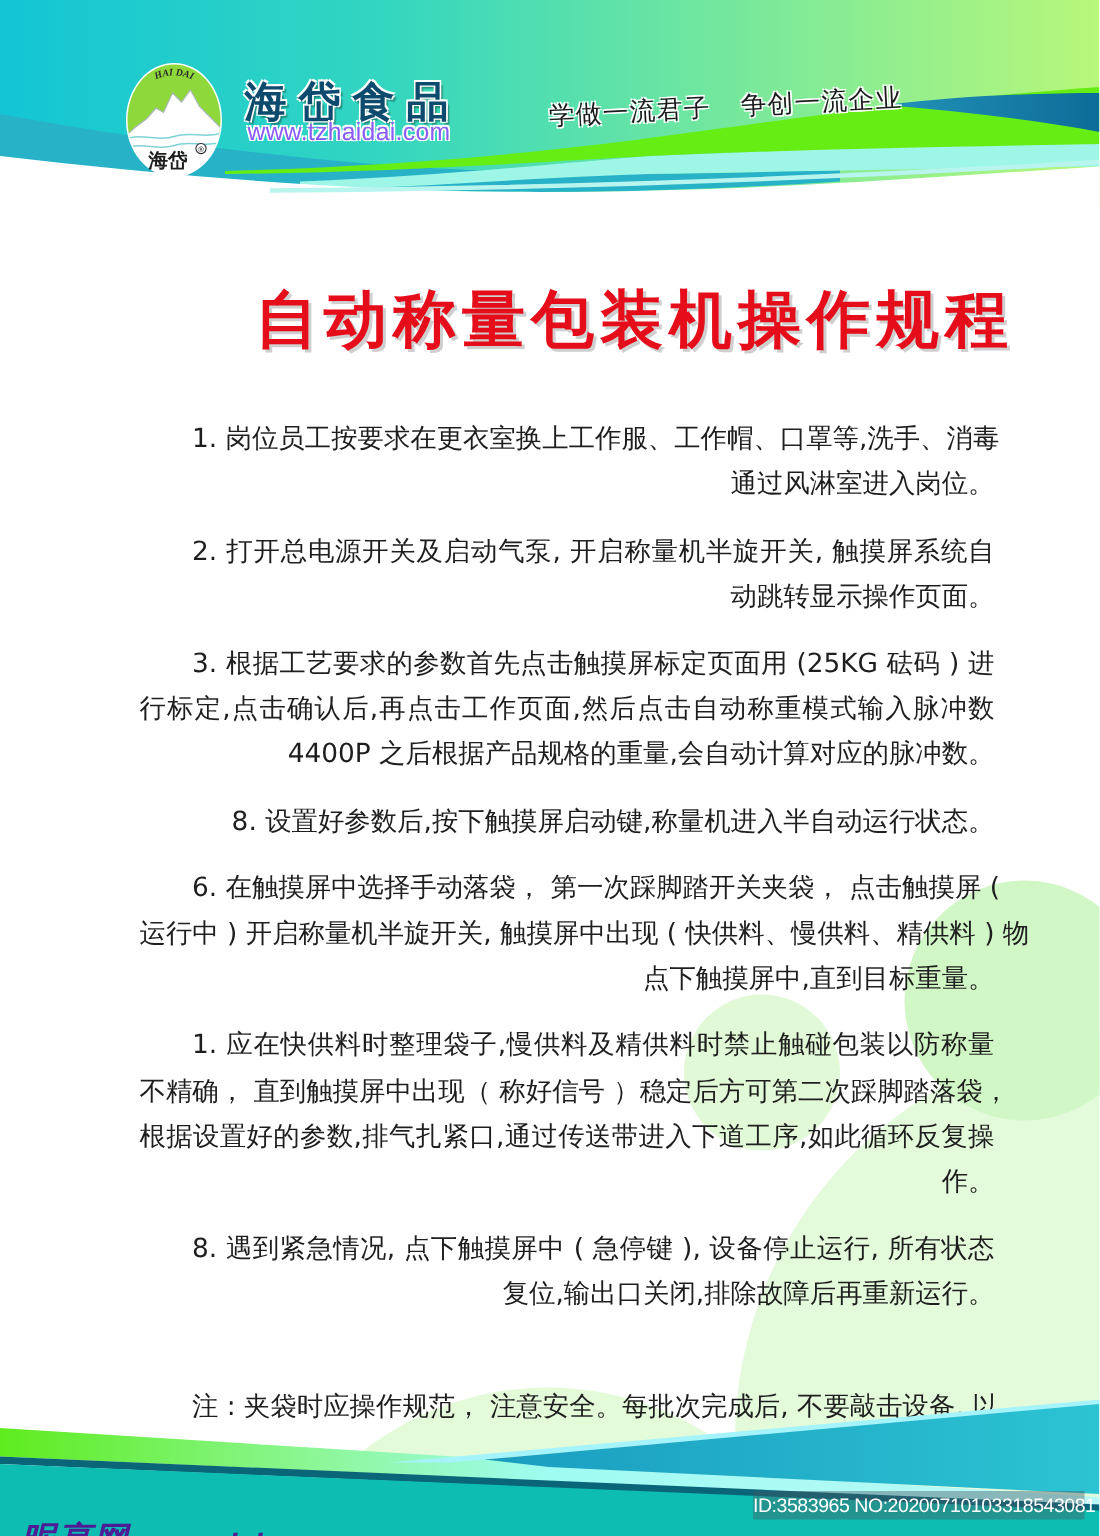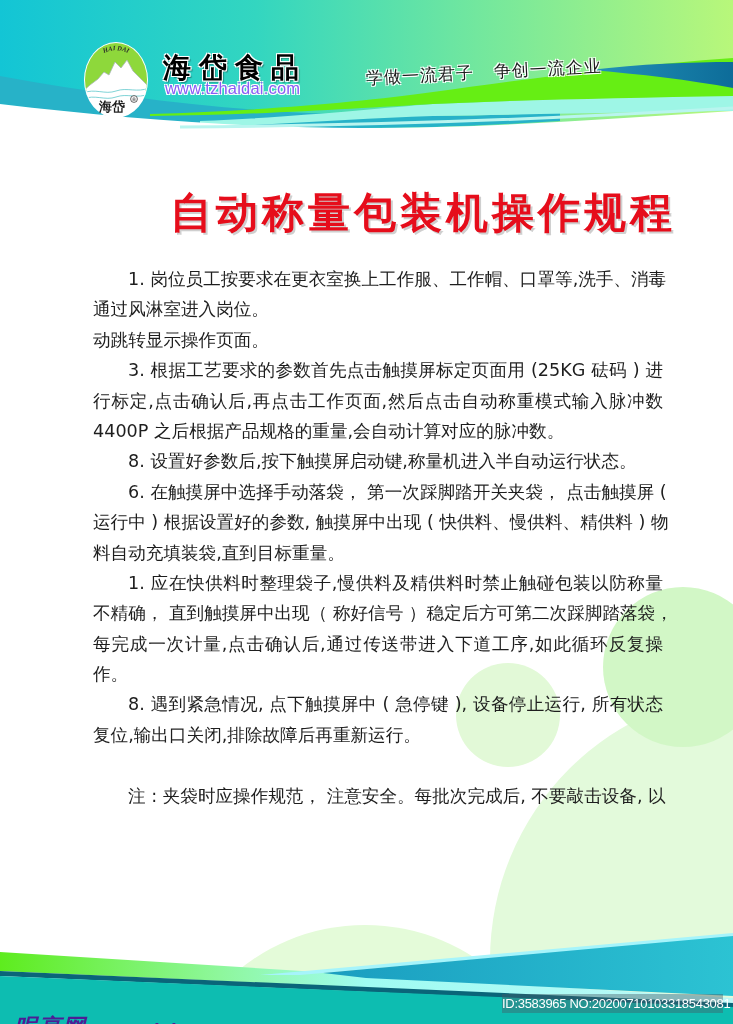--- a/index.html
+++ b/index.html
@@ -9,21 +9,21 @@
     font-family: "DejaVu Sans", "Liberation Sans", sans-serif;
   }
   .circle { position: absolute; border-radius: 50%; }
 
   
   #header-bg { position: absolute; left: 0; top: 0; }
   #logo { position: absolute; left: 81px; top: 41px; }
   #brand-name {
     position: absolute; left: 163px; top: 50px; height: 36px; line-height: 36px;
     font-family: "DejaVu Serif", serif; font-weight: bold; font-size: 28px; letter-spacing: 8px;
-    color: #000000;
+    color: #0c4a6e;
     text-shadow: 1px 1px 0 #fff, -1px -1px 0 #fff, 1px -1px 0 #fff, -1px 1px 0 #fff, 2px 2px 1px rgba(0,0,0,.35);
   }
   #brand-url {
     position: absolute; left: 165px; top: 78px; height: 20px; line-height: 20px;
     font-family: "Liberation Sans", sans-serif; font-size: 16.5px; letter-spacing: 0.2px;
     color: #8b5cf6;
     text-shadow: 1px 1px 0 #fff, -1px -1px 0 #fff, 1px -1px 0 #fff, -1px 1px 0 #fff;
   }
   #slogan {
     position: absolute; left: 366px; top: 64px; height: 28px; line-height: 28px;
@@ -42,24 +42,24 @@
   }
 
   
   #doc-body {
     position: absolute; left: 93px; top: 264px; width: 570px;
     font-family: "DejaVu Sans", "Liberation Sans", sans-serif;
     font-size: 17.6px; color: #1e1e1e;
   }
   .line {
     box-sizing: border-box; width: 570px; height: 30.4px; line-height: 30.4px;
-    white-space: nowrap; text-align: left;
+    white-space: nowrap; text-align: right;
   }
   .line.full { text-align: justify; text-align-last: justify; }
-  .line.first { padding-left: 35px; }
+  .line.first { padding-left: 35px; margin-top: 14px; }
   .blank { height: 30.4px; }
 
   
   #footer-bg { position: absolute; left: 0; top: 930px; }
   #wm-site {
     position: absolute; left: 14px; top: 1012px; height: 30px; line-height: 30px;
     color: #4c1d95; white-space: nowrap;
   }
   #wm-site .logo-cn { font-family: "DejaVu Sans", sans-serif; font-weight: bold; font-style: italic; font-size: 23px; letter-spacing: 1px; }
   #wm-site .url { font-family: "DejaVu Sans", sans-serif; font-weight: bold; font-style: italic; font-size: 16px; margin-left: 6px; }
@@ -131,39 +131,40 @@
 </div>
 
 <div id="doc-title">自动称量包装机操作规程</div>
 
 <div id="doc-body">
   <div>
     <div class="line full first">1. 岗位员工按要求在更衣室换上工作服、工作帽、口罩等,洗手、消毒</div>
     <div class="line">通过风淋室进入岗位。</div>
   </div>
   <div>
+    <div class="line full first">2. 打开总电源开关及启动气泵, 开启称量机半旋开关, 触摸屏系统自</div>
     <div class="line">动跳转显示操作页面。</div>
   </div>
   <div>
     <div class="line full first">3. 根据工艺要求的参数首先点击触摸屏标定页面用 (25KG 砝码 ) 进</div>
     <div class="line full">行标定,点击确认后,再点击工作页面,然后点击自动称重模式输入脉冲数</div>
     <div class="line">4400P 之后根据产品规格的重量,会自动计算对应的脉冲数。</div>
   </div>
   <div>
     <div class="line first">8. 设置好参数后,按下触摸屏启动键,称量机进入半自动运行状态。</div>
   </div>
   <div>
     <div class="line full first">6. 在触摸屏中选择手动落袋， 第一次踩脚踏开关夹袋， 点击触摸屏 (</div>
-    <div class="line full">运行中 ) 根据设置好的参数, 触摸屏中出现 ( 快供料、慢供料、精供料 ) 物</div>
-    <div class="line">料自动充填装袋,直到目标重量。</div>
+    <div class="line full">运行中 ) 开启称量机半旋开关, 触摸屏中出现 ( 快供料、慢供料、精供料 ) 物</div>
+    <div class="line">点下触摸屏中,直到目标重量。</div>
   </div>
   <div>
     <div class="line full first">1. 应在快供料时整理袋子,慢供料及精供料时禁止触碰包装以防称量</div>
     <div class="line full">不精确， 直到触摸屏中出现（ 称好信号 ）稳定后方可第二次踩脚踏落袋，</div>
-    <div class="line full">每完成一次计量,点击确认后,通过传送带进入下道工序,如此循环反复操</div>
+    <div class="line full">根据设置好的参数,排气扎紧口,通过传送带进入下道工序,如此循环反复操</div>
     <div class="line">作。</div>
   </div>
   <div>
     <div class="line full first">8. 遇到紧急情况, 点下触摸屏中 ( 急停键 ), 设备停止运行, 所有状态</div>
     <div class="line">复位,输出口关闭,排除故障后再重新运行。</div>
   </div>
   <div class="blank"></div>
   <div>
     <div class="line full first">注 : 夹袋时应操作规范， 注意安全。每批次完成后, 不要敲击设备, 以</div>
   </div>

